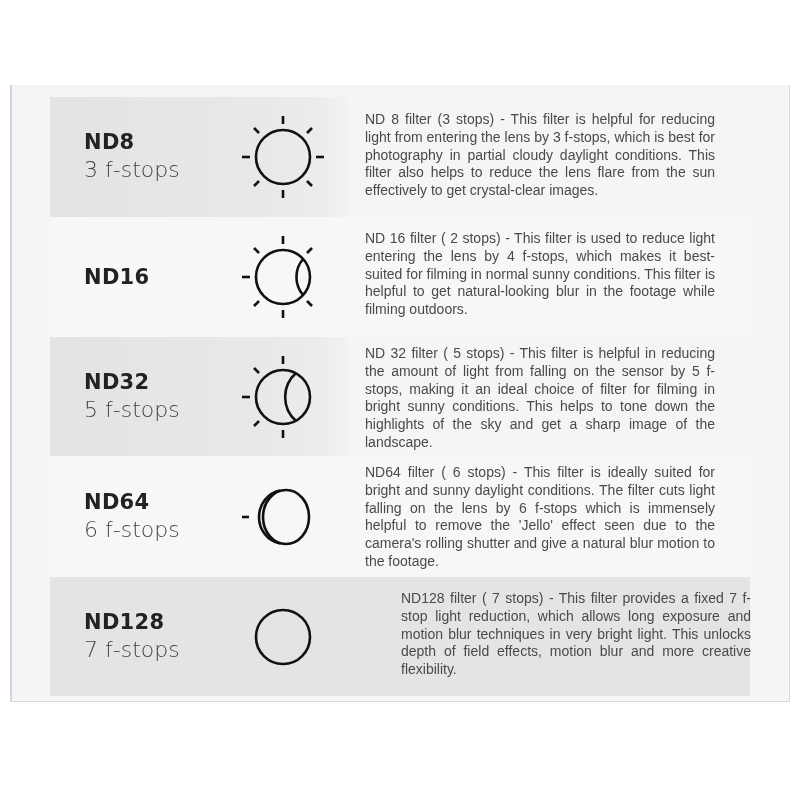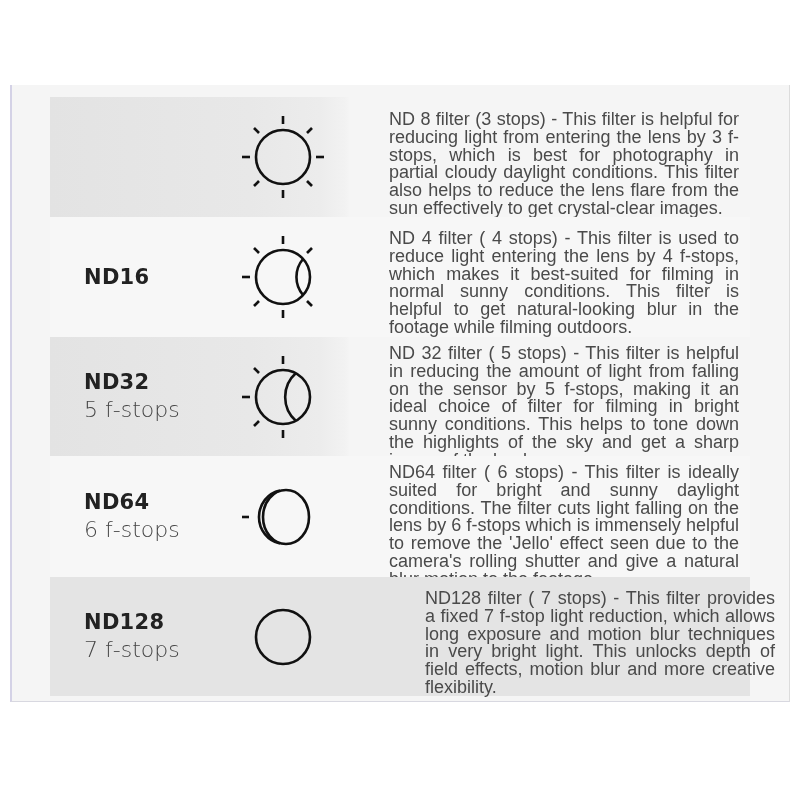--- a/index.html
+++ b/index.html
@@ -35,32 +35,36 @@
   }
   .label .stops {
     font-family: "DejaVu Sans", sans-serif;
     font-size: 22px; color: #454545; line-height: 30px; font-weight: 300;
   }
   .icon {
     position: absolute; left: 188px; top: 50%; transform: translateY(-50%);
     width: 90px; height: 90px;
   }
   .desc {
-    position: absolute; left: 339px; width: 350px;
+    position: absolute; left: 315px; width: 350px;
     font-family: "Liberation Sans", sans-serif;
-    font-size: 18px; line-height: 17.8px; color: #4a4a4a;
+    font-size: 14px; line-height: 17.8px; color: #4a4a4a;
     text-align: justify;
   }
 </style>
 </head>
 <body>
 
 <div class="frame"></div>
 
 <div class="row shade-left" style="top:97px;height:120px;">
+  <div class="label">
+    <div class="name">ND8</div>
+    <div class="stops">3 f-stops</div>
+  </div>
   <svg class="icon" viewBox="0 0 90 90" fill="none" stroke="#111" stroke-width="2.6" stroke-linecap="butt">
     <circle cx="45" cy="45" r="27"></circle>
     <line x1="45" y1="4" x2="45" y2="12"></line>
     <line x1="45" y1="78" x2="45" y2="86"></line>
     <line x1="4" y1="45" x2="12" y2="45"></line>
     <line x1="78" y1="45" x2="86" y2="45"></line>
     <line x1="16" y1="16" x2="21" y2="21"></line>
     <line x1="74" y1="16" x2="69" y2="21"></line>
     <line x1="16" y1="74" x2="21" y2="69"></line>
     <line x1="74" y1="74" x2="69" y2="69"></line>
@@ -76,21 +80,21 @@
     <circle cx="45" cy="45" r="27"></circle>
     <path d="M 65 27 A 28 28 0 0 0 65 63"></path>
     <line x1="45" y1="4" x2="45" y2="12"></line>
     <line x1="45" y1="78" x2="45" y2="86"></line>
     <line x1="4" y1="45" x2="12" y2="45"></line>
     <line x1="16" y1="16" x2="21" y2="21"></line>
     <line x1="74" y1="16" x2="69" y2="21"></line>
     <line x1="16" y1="74" x2="21" y2="69"></line>
     <line x1="74" y1="74" x2="69" y2="69"></line>
   </svg>
-  <div class="desc" style="top:13px;">ND 4 filter ( 4 stops) - This filter is used to reduce light entering the lens by 4 f-stops, which makes it best-suited for filming in normal sunny conditions. This filter is helpful to get natural-looking blur in the footage while filming outdoors.</div>
+  <div class="desc" style="top:13px;">ND 16 filter ( 2 stops) - This filter is used to reduce light entering the lens by 4 f-stops, which makes it best-suited for filming in normal sunny conditions. This filter is helpful to get natural-looking blur in the footage while filming outdoors.</div>
 </div>
 
 <div class="row shade-left" style="top:337px;height:119px;">
   <div class="label">
     <div class="name">ND32</div>
     <div class="stops">5 f-stops</div>
   </div>
   <svg class="icon" viewBox="0 0 90 90" fill="none" stroke="#111" stroke-width="2.6">
     <circle cx="45" cy="45" r="27"></circle>
     <path d="M 58 21 A 32 32 0 0 0 58 69"></path>

